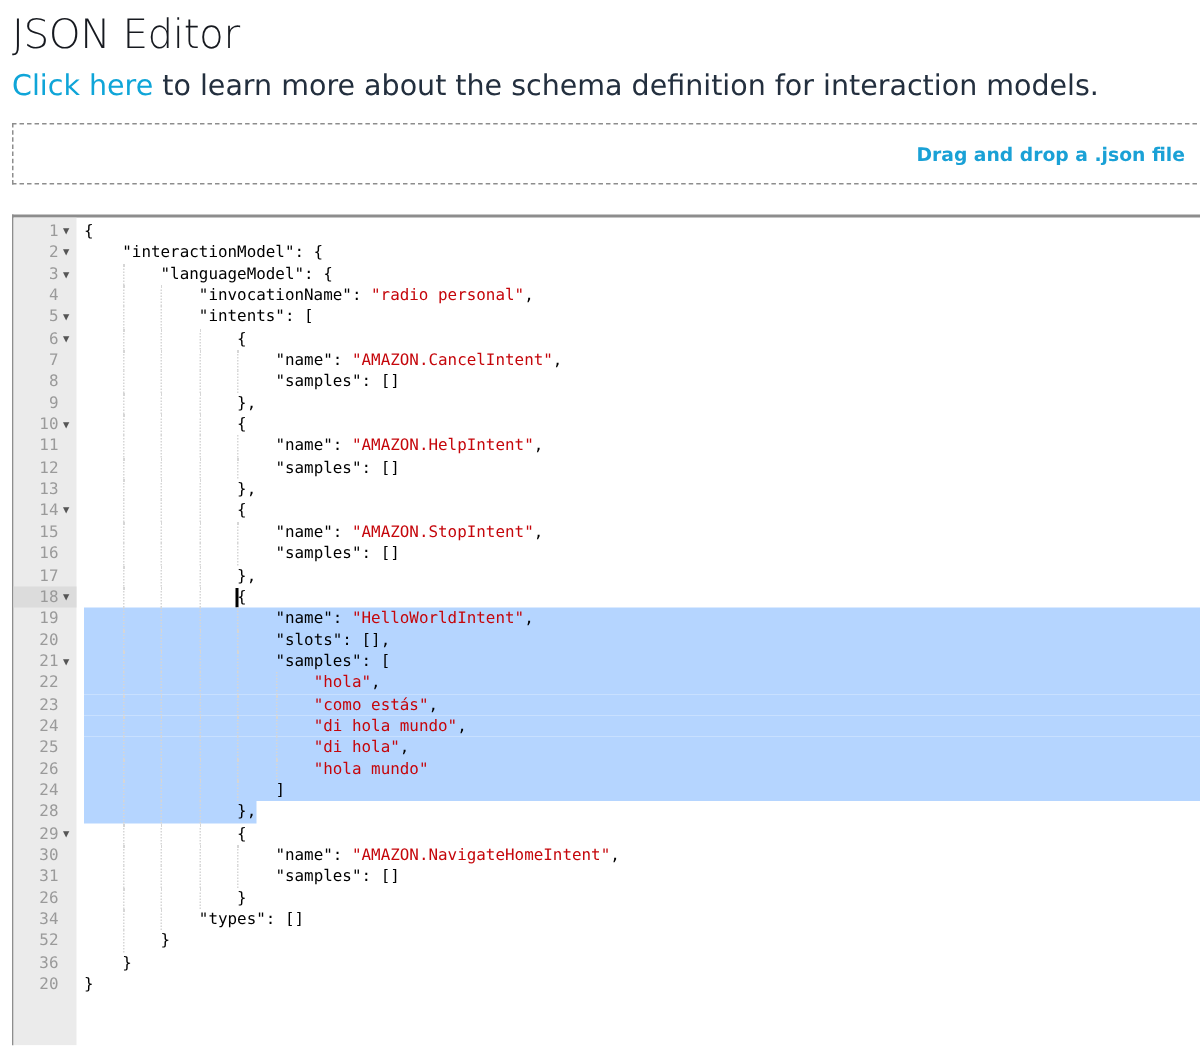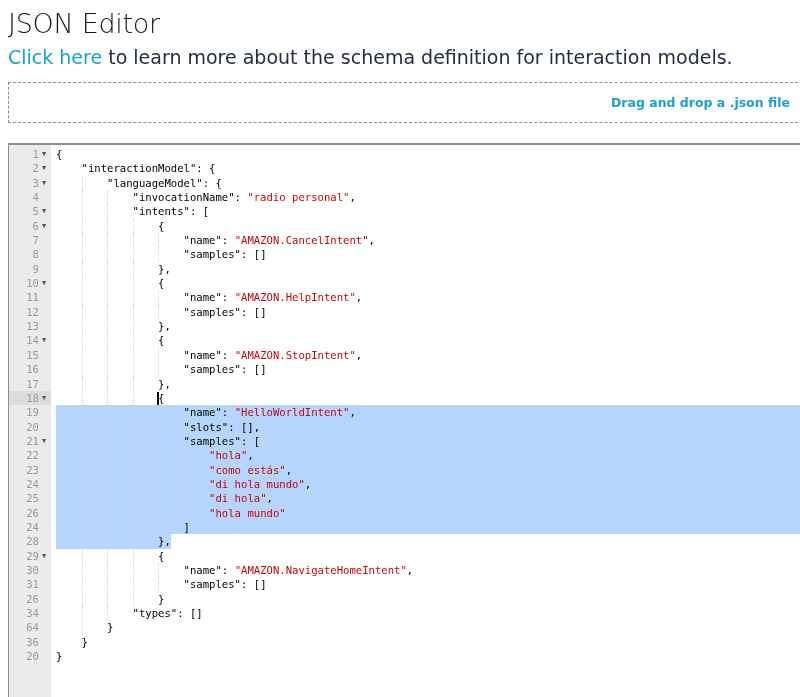--- a/index.html
+++ b/index.html
@@ -61,17 +61,17 @@
       <div class="line"><div class="sel" style="left: 47px; right: 0px;"></div><div class="guide" style="left: 72.52px;"></div><div class="guide" style="left: 98.04px;"></div><div class="guide" style="left: 123.56px;"></div><div class="guide" style="left: 149.08px;"></div><div class="guide" style="left: 174.6px;"></div><span class="ln">24</span><span class="code" style="left: 200.12px;"><span class="str">"di hola mundo"</span><span>,</span></span></div>
       <div class="line"><div class="sel" style="left: 47px; right: 0px;"></div><div class="guide" style="left: 72.52px;"></div><div class="guide" style="left: 98.04px;"></div><div class="guide" style="left: 123.56px;"></div><div class="guide" style="left: 149.08px;"></div><div class="guide" style="left: 174.6px;"></div><span class="ln">25</span><span class="code" style="left: 200.12px;"><span class="str">"di hola"</span><span>,</span></span></div>
       <div class="line"><div class="sel" style="left: 47px; right: 0px;"></div><div class="guide" style="left: 72.52px;"></div><div class="guide" style="left: 98.04px;"></div><div class="guide" style="left: 123.56px;"></div><div class="guide" style="left: 149.08px;"></div><div class="guide" style="left: 174.6px;"></div><span class="ln">26</span><span class="code" style="left: 200.12px;"><span class="str">"hola mundo"</span></span></div>
       <div class="line"><div class="sel" style="left: 47px; right: 0px;"></div><div class="guide" style="left: 72.52px;"></div><div class="guide" style="left: 98.04px;"></div><div class="guide" style="left: 123.56px;"></div><div class="guide" style="left: 149.08px;"></div><span class="ln">24</span><span class="code" style="left: 174.6px;"><span>]</span></span></div>
       <div class="line"><div class="sel" style="left: 47px; width: 114.84px;"></div><div class="guide" style="left: 72.52px;"></div><div class="guide" style="left: 98.04px;"></div><div class="guide" style="left: 123.56px;"></div><span class="ln">28</span><span class="code" style="left: 149.08px;"><span>},</span></span></div>
       <div class="line"><div class="guide" style="left: 72.52px;"></div><div class="guide" style="left: 98.04px;"></div><div class="guide" style="left: 123.56px;"></div><span class="ln">29</span><span class="fold">▼</span><span class="code" style="left: 149.08px;"><span>{</span></span></div>
       <div class="line"><div class="guide" style="left: 72.52px;"></div><div class="guide" style="left: 98.04px;"></div><div class="guide" style="left: 123.56px;"></div><div class="guide" style="left: 149.08px;"></div><span class="ln">30</span><span class="code" style="left: 174.6px;"><span>"name": </span><span class="str">"AMAZON.NavigateHomeIntent"</span><span>,</span></span></div>
       <div class="line"><div class="guide" style="left: 72.52px;"></div><div class="guide" style="left: 98.04px;"></div><div class="guide" style="left: 123.56px;"></div><div class="guide" style="left: 149.08px;"></div><span class="ln">31</span><span class="code" style="left: 174.6px;"><span>"samples": []</span></span></div>
       <div class="line"><div class="guide" style="left: 72.52px;"></div><div class="guide" style="left: 98.04px;"></div><div class="guide" style="left: 123.56px;"></div><span class="ln">26</span><span class="code" style="left: 149.08px;"><span>}</span></span></div>
       <div class="line"><div class="guide" style="left: 72.52px;"></div><div class="guide" style="left: 98.04px;"></div><span class="ln">34</span><span class="code" style="left: 123.56px;"><span>"types": []</span></span></div>
-      <div class="line"><div class="guide" style="left: 72.52px;"></div><span class="ln">64</span><span class="code" style="left: 98.04px;"><span>}</span></span></div>
+      <div class="line"><div class="guide" style="left: 72.52px;"></div><span class="ln">52</span><span class="code" style="left: 98.04px;"><span>}</span></span></div>
       <div class="line"><span class="ln">36</span><span class="code" style="left: 72.52px;"><span>}</span></span></div>
       <div class="line"><span class="ln">20</span><span class="code" style="left: 47px;"><span>}</span></span></div>
     </div>
 </div>
 
 </body></html>

